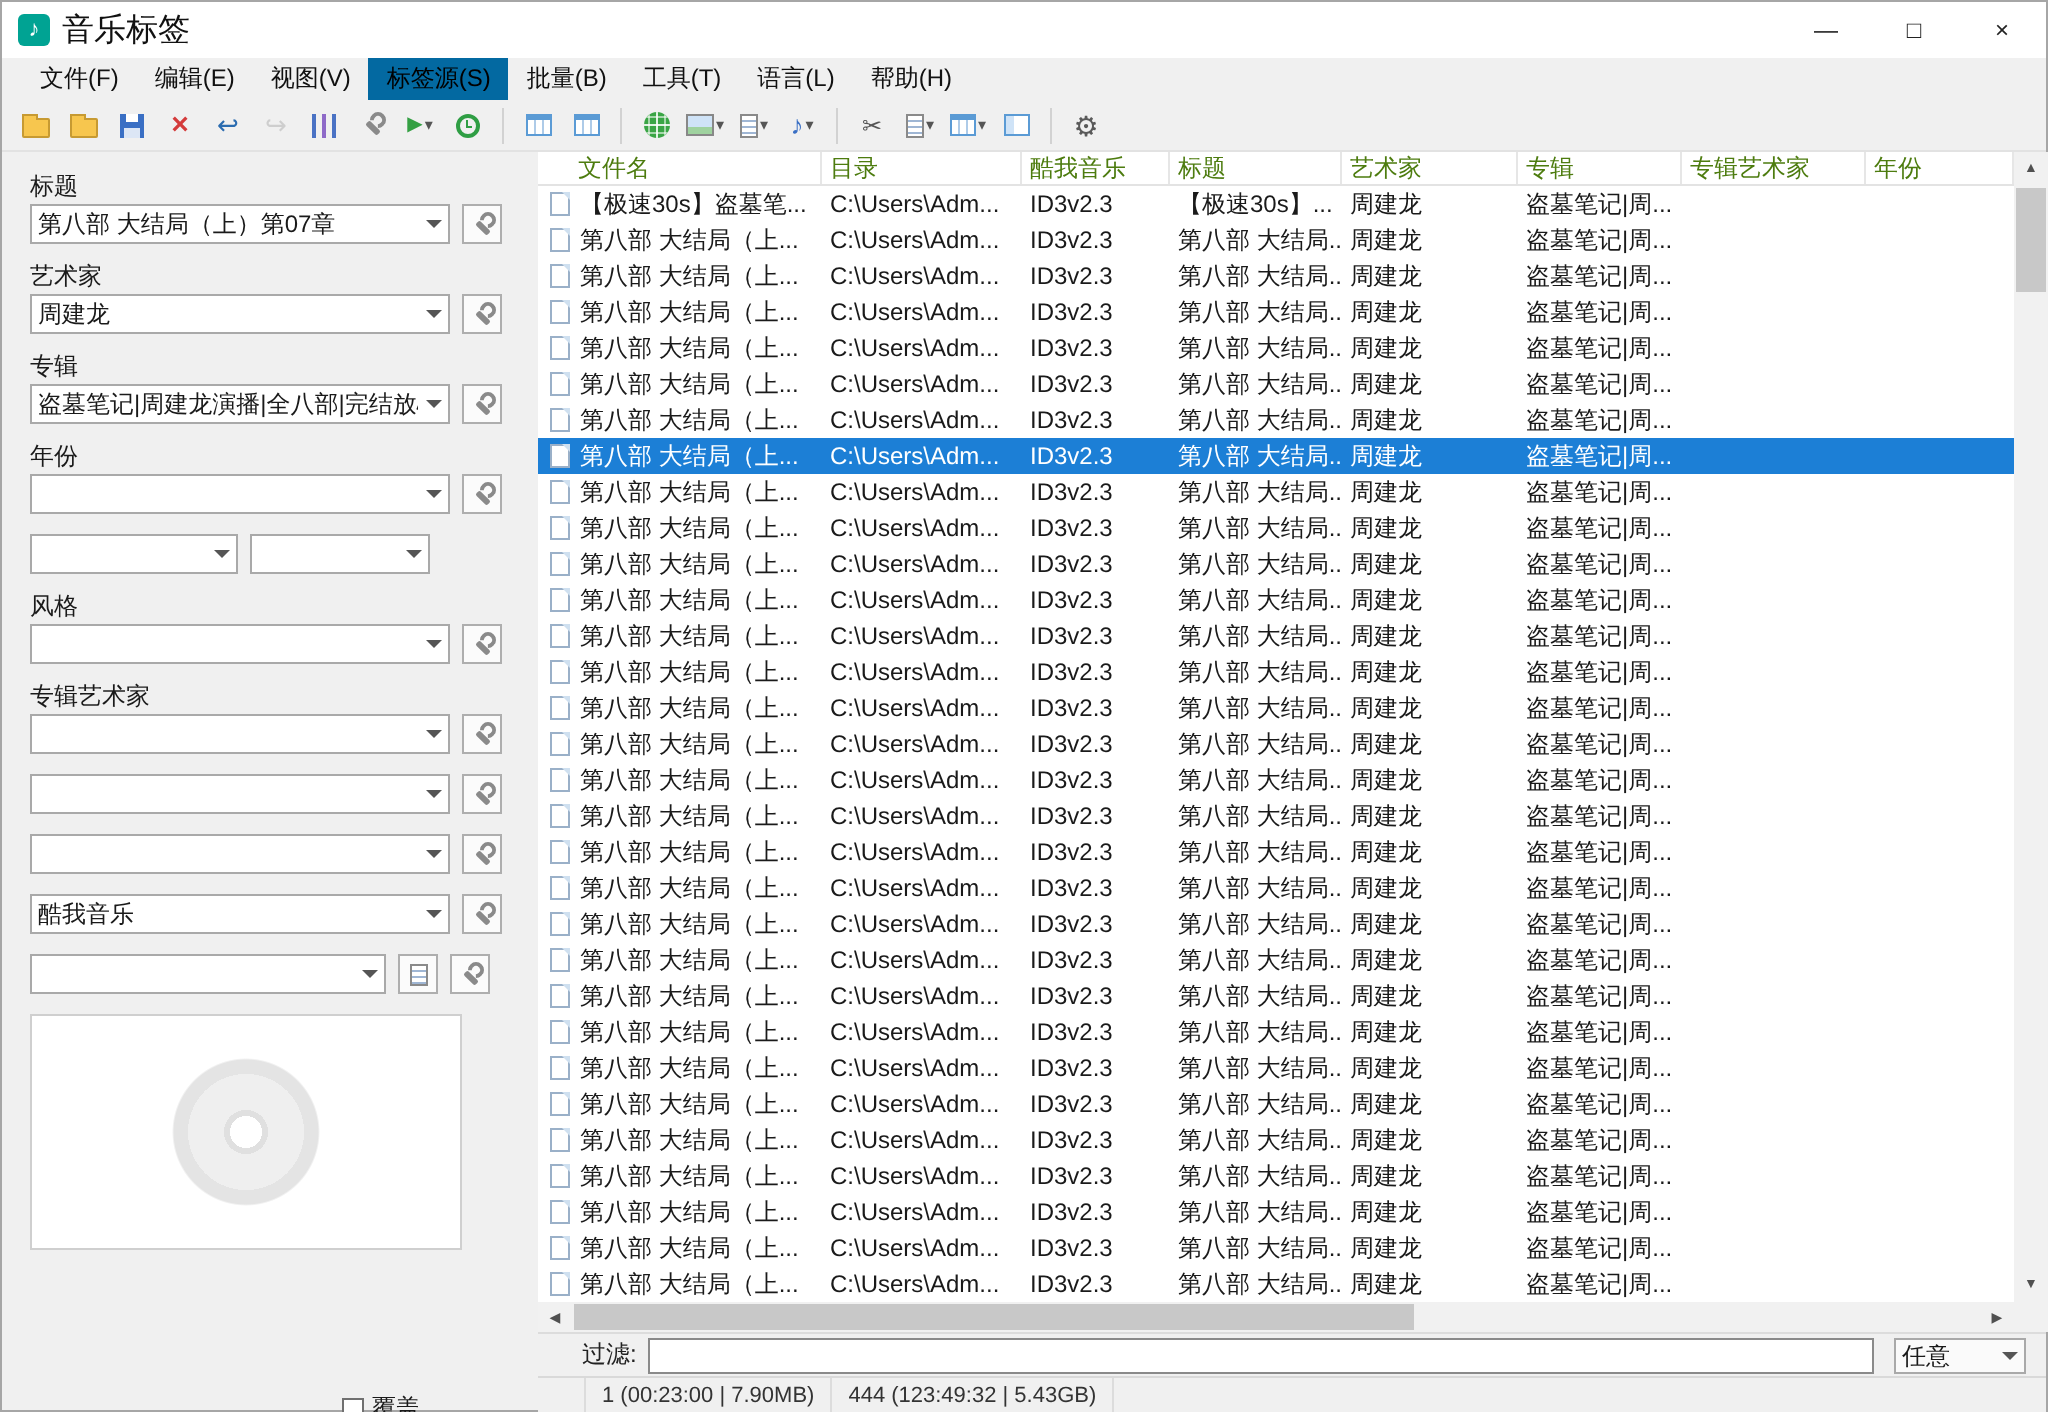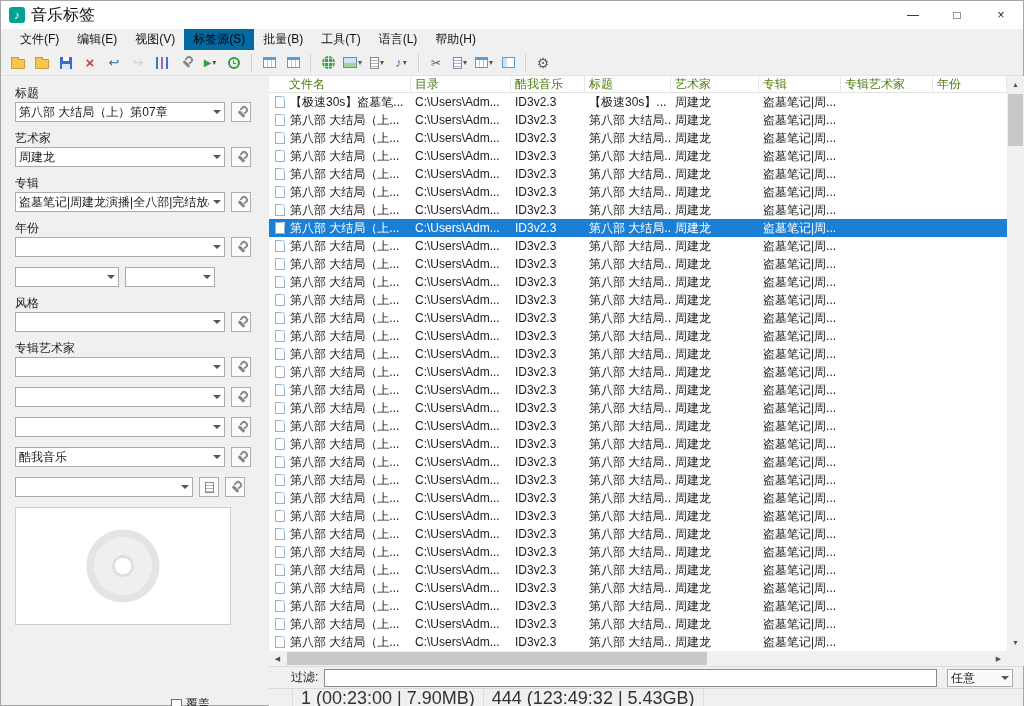--- a/index.html
+++ b/index.html
@@ -97,21 +97,21 @@
   .corner{position:absolute;left:738px;top:575px;width:18px;height:15px;background:#f1f1f1}
 
   
   .filterbar{position:absolute;left:0;top:590px;right:0;height:22px;background:#f0f0f0;border-top:1px solid #dcdcdc;display:flex;align-items:center;padding:0 10px 0 22px}
   .filter-label{margin-right:6px;color:#222}
   .filter-input{flex:1;height:18px;border:1px solid #8a8a8a;background:#fff;font-size:12px;padding:0 4px;font-family:inherit;outline:none}
   .mode-combo{width:66px;height:18px;margin-left:10px;border:1px solid #a9a9a9;background:#fafafa;display:flex;align-items:stretch}
   .mode-combo .combo-text{line-height:15px}
 
   
-  .statusbar{position:absolute;left:0;top:612px;right:0;height:19px;background:#f0f0f0;border-top:1px solid #d9d9d9;display:flex;align-items:stretch;font-size:18px;color:#333}
+  .statusbar{position:absolute;left:0;top:612px;right:0;height:19px;background:#f0f0f0;border-top:1px solid #d9d9d9;display:flex;align-items:stretch;font-size:11px;color:#333}
   .st-sec{display:flex;align-items:center;border-right:1px solid #dcdcdc;padding:0 8px;white-space:nowrap}
   .st-sec.s0{width:24px;padding:0}
   .st-sec.last{flex:1;border-right:none}
 </style>
 </head>
 <body>
 
 <div class="window">
 
   <div class="titlebar">

